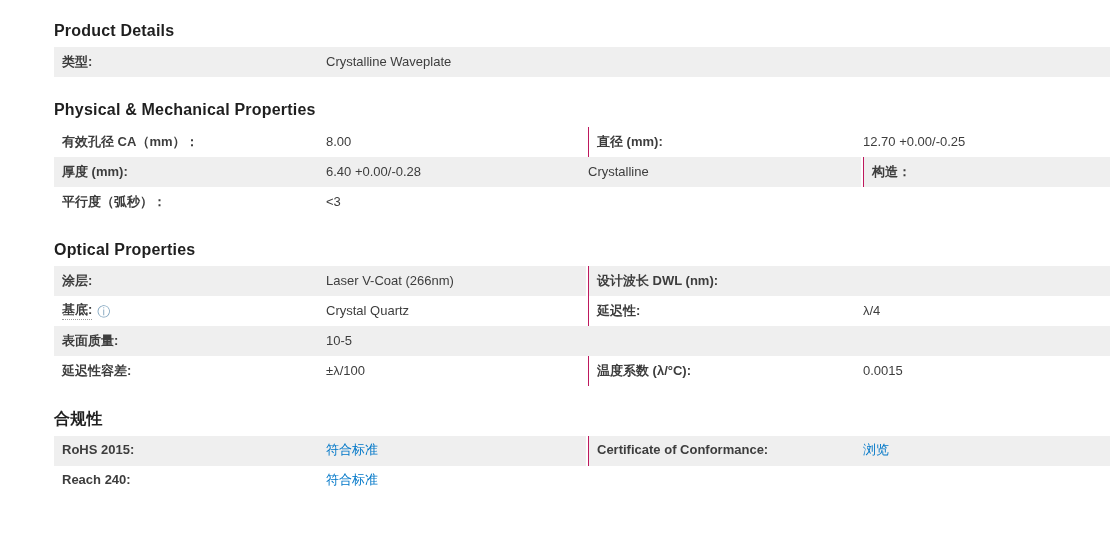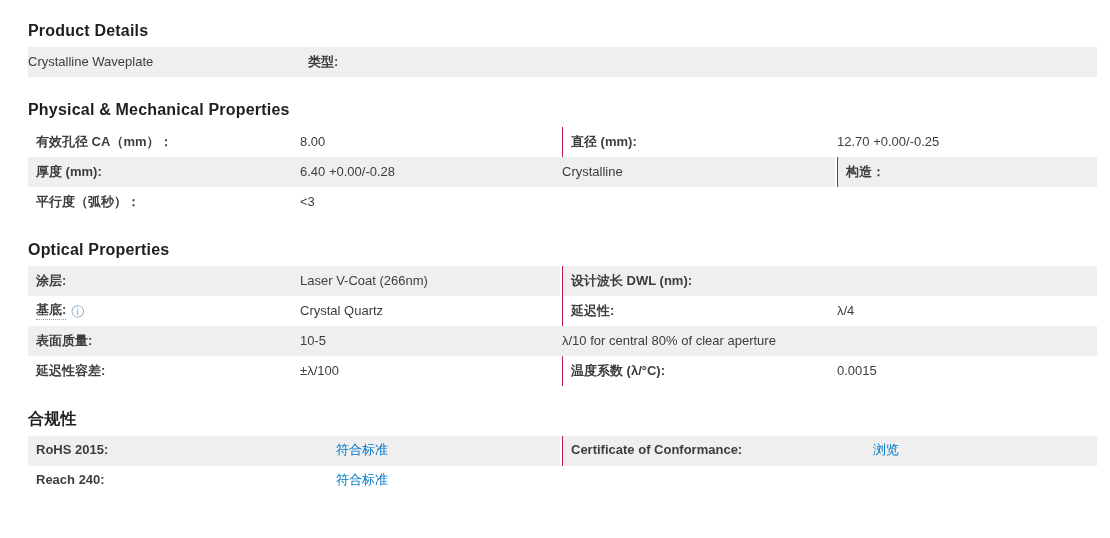--- a/index.html
+++ b/index.html
@@ -6,20 +6,21 @@
   html, body {
     background: #ffffff;
     font-family: "Liberation Sans", sans-serif;
     color: #414141;
   }
   .page {
     width: 1110px;
     height: 538px;
     overflow: hidden;
     background: #ffffff;
+    padding-left: 26px;
   }
   .content {
     width: 1069px;
     margin-left: 28px;
     padding-top: 22px;
   }
   h2.section-title {
     font-size: 16px;
     font-weight: 700;
     color: #1f1f1f;
@@ -51,21 +52,20 @@
   }
   .cell.value { color: #3d3d3d; }
   .row.has-right .cell.rlabel {
     border-left: 1px solid #be185d;
     box-shadow: -2px 0 0 0 #ffffff;
   }
   a.link {
     color: #0077c8;
     text-decoration: none;
     cursor: pointer;
-    margin-left: 36px;
   }
   .dotted-tip {
     border-bottom: 1px dotted #9a9a9a;
     padding-bottom: 1px;
   }
   .info-icon {
     display: inline-block;
     margin-left: 5px;
     color: #7fa3bd;
     font-size: 13px;
@@ -76,22 +76,22 @@
 </style>
 </head>
 <body>
 
 <div class="page">
   <div class="content">
 
     <h2 class="section-title first">Product Details</h2>
     <div class="spec-table">
       <div class="row shaded">
+        <div class="cell label">类型:</div>
         <div class="cell value">Crystalline Waveplate</div>
-        <div class="cell label">类型:</div>
         <div class="cell label rlabel"></div>
         <div class="cell value"></div>
       </div>
     </div>
 
     <h2 class="section-title">Physical &amp; Mechanical Properties</h2>
     <div class="spec-table">
       <div class="row has-right">
         <div class="cell label">有效孔径 CA（mm）：</div>
         <div class="cell value">8.00</div>
@@ -124,21 +124,20 @@
           <span class="dotted-tip">基底:</span>
           <span class="info-icon">ⓘ</span>
         </div>
         <div class="cell value">Crystal Quartz</div>
         <div class="cell label rlabel">延迟性:</div>
         <div class="cell value">λ/4</div>
       </div>
       <div class="row shaded has-right">
         <div class="cell label">表面质量:</div>
         <div class="cell value">10-5</div>
-        <div class="cell value">λ/10 for central 80% of clear aperture</div>
       </div>
       <div class="row has-right">
         <div class="cell label">延迟性容差:</div>
         <div class="cell value">±λ/100</div>
         <div class="cell label rlabel">温度系数 (λ/°C):</div>
         <div class="cell value">0.0015</div>
       </div>
     </div>
 
     <h2 class="section-title">合规性</h2>

